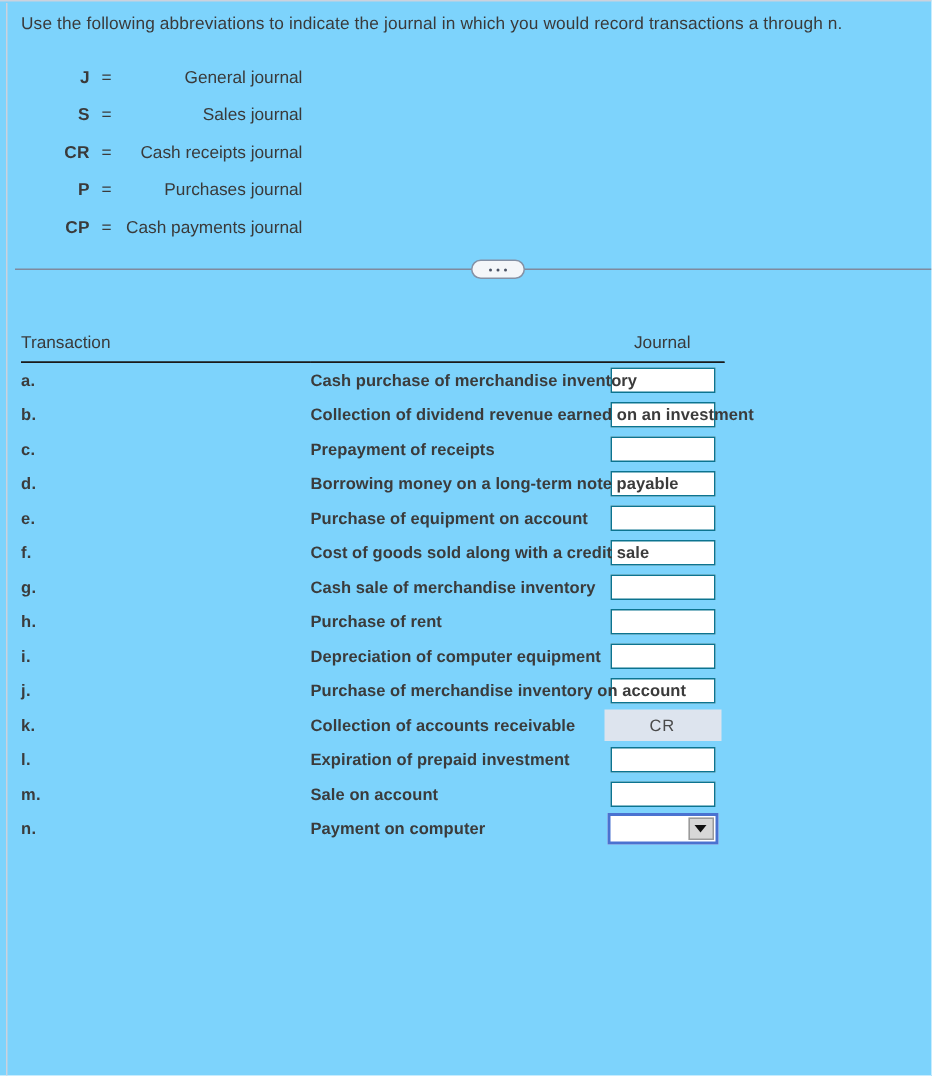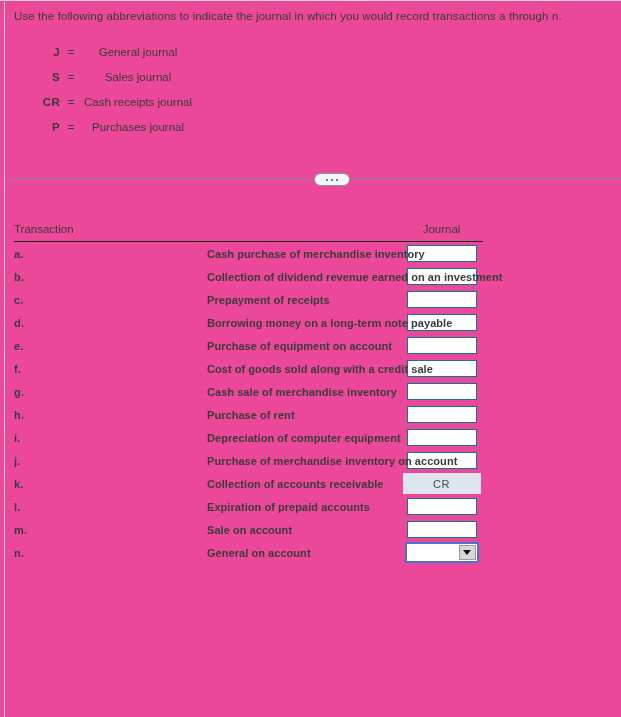--- a/index.html
+++ b/index.html
@@ -17,21 +17,21 @@
   }
 
   
   #page {
     position: absolute;
     left: 0; top: 0;
     width: 621px;
     height: 717px;
     box-sizing: border-box;
     border-top: 1px solid #ccd2dd;
-    background: #ec4899;
+    background: #7dd3fc;
   }
   #left-rule {
     position: absolute;
     left: 4px;
     top: 1px;
     width: 1px;
     height: 716px;
     background: #ccd2dd;
   }
 
@@ -67,21 +67,21 @@
     width: 46px;
     padding-right: 5px;
     letter-spacing: 0.3px;
   }
   .legend td.eq {
     text-align: center;
     width: 12px;
     padding-right: 7px;
   }
   .legend td.meaning {
-    text-align: center;
+    text-align: right;
     white-space: nowrap;
   }
 
   
   .divider {
     position: absolute;
     left: 10px;
     top: 178px;
     width: 611px;
     height: 1px;
@@ -241,20 +241,25 @@
         <tr>
           <td class="abbr">CR</td>
           <td class="eq">=</td>
           <td class="meaning">Cash receipts journal</td>
         </tr>
         <tr>
           <td class="abbr">P</td>
           <td class="eq">=</td>
           <td class="meaning">Purchases journal</td>
         </tr>
+        <tr>
+          <td class="abbr">CP</td>
+          <td class="eq">=</td>
+          <td class="meaning">Cash payments journal</td>
+        </tr>
       </tbody>
   </table>
 
   <div class="divider"></div>
   <div class="divider-pill">
     <i></i>
     <i></i>
     <i></i>
   </div>
 
@@ -339,35 +344,35 @@
           </tr>
           <tr>
             <td class="c-letter">k.</td>
             <td class="c-desc">Collection of accounts receivable</td>
             <td class="c-ans">
               <div class="ans-filled">CR</div>
             </td>
           </tr>
           <tr>
             <td class="c-letter">l.</td>
-            <td class="c-desc">Expiration of prepaid accounts</td>
+            <td class="c-desc">Expiration of prepaid investment</td>
             <td class="c-ans">
               <div class="ans-box"></div>
             </td>
           </tr>
           <tr>
             <td class="c-letter">m.</td>
             <td class="c-desc">Sale on account</td>
             <td class="c-ans">
               <div class="ans-box"></div>
             </td>
           </tr>
           <tr>
             <td class="c-letter">n.</td>
-            <td class="c-desc">General on account</td>
+            <td class="c-desc">Payment on computer</td>
             <td class="c-ans">
               <div class="ans-select">
                 <div class="field"></div>
                 <div class="arrow-btn">
                   <span></span>
                 </div>
               </div>
             </td>
           </tr>
         </tbody>

